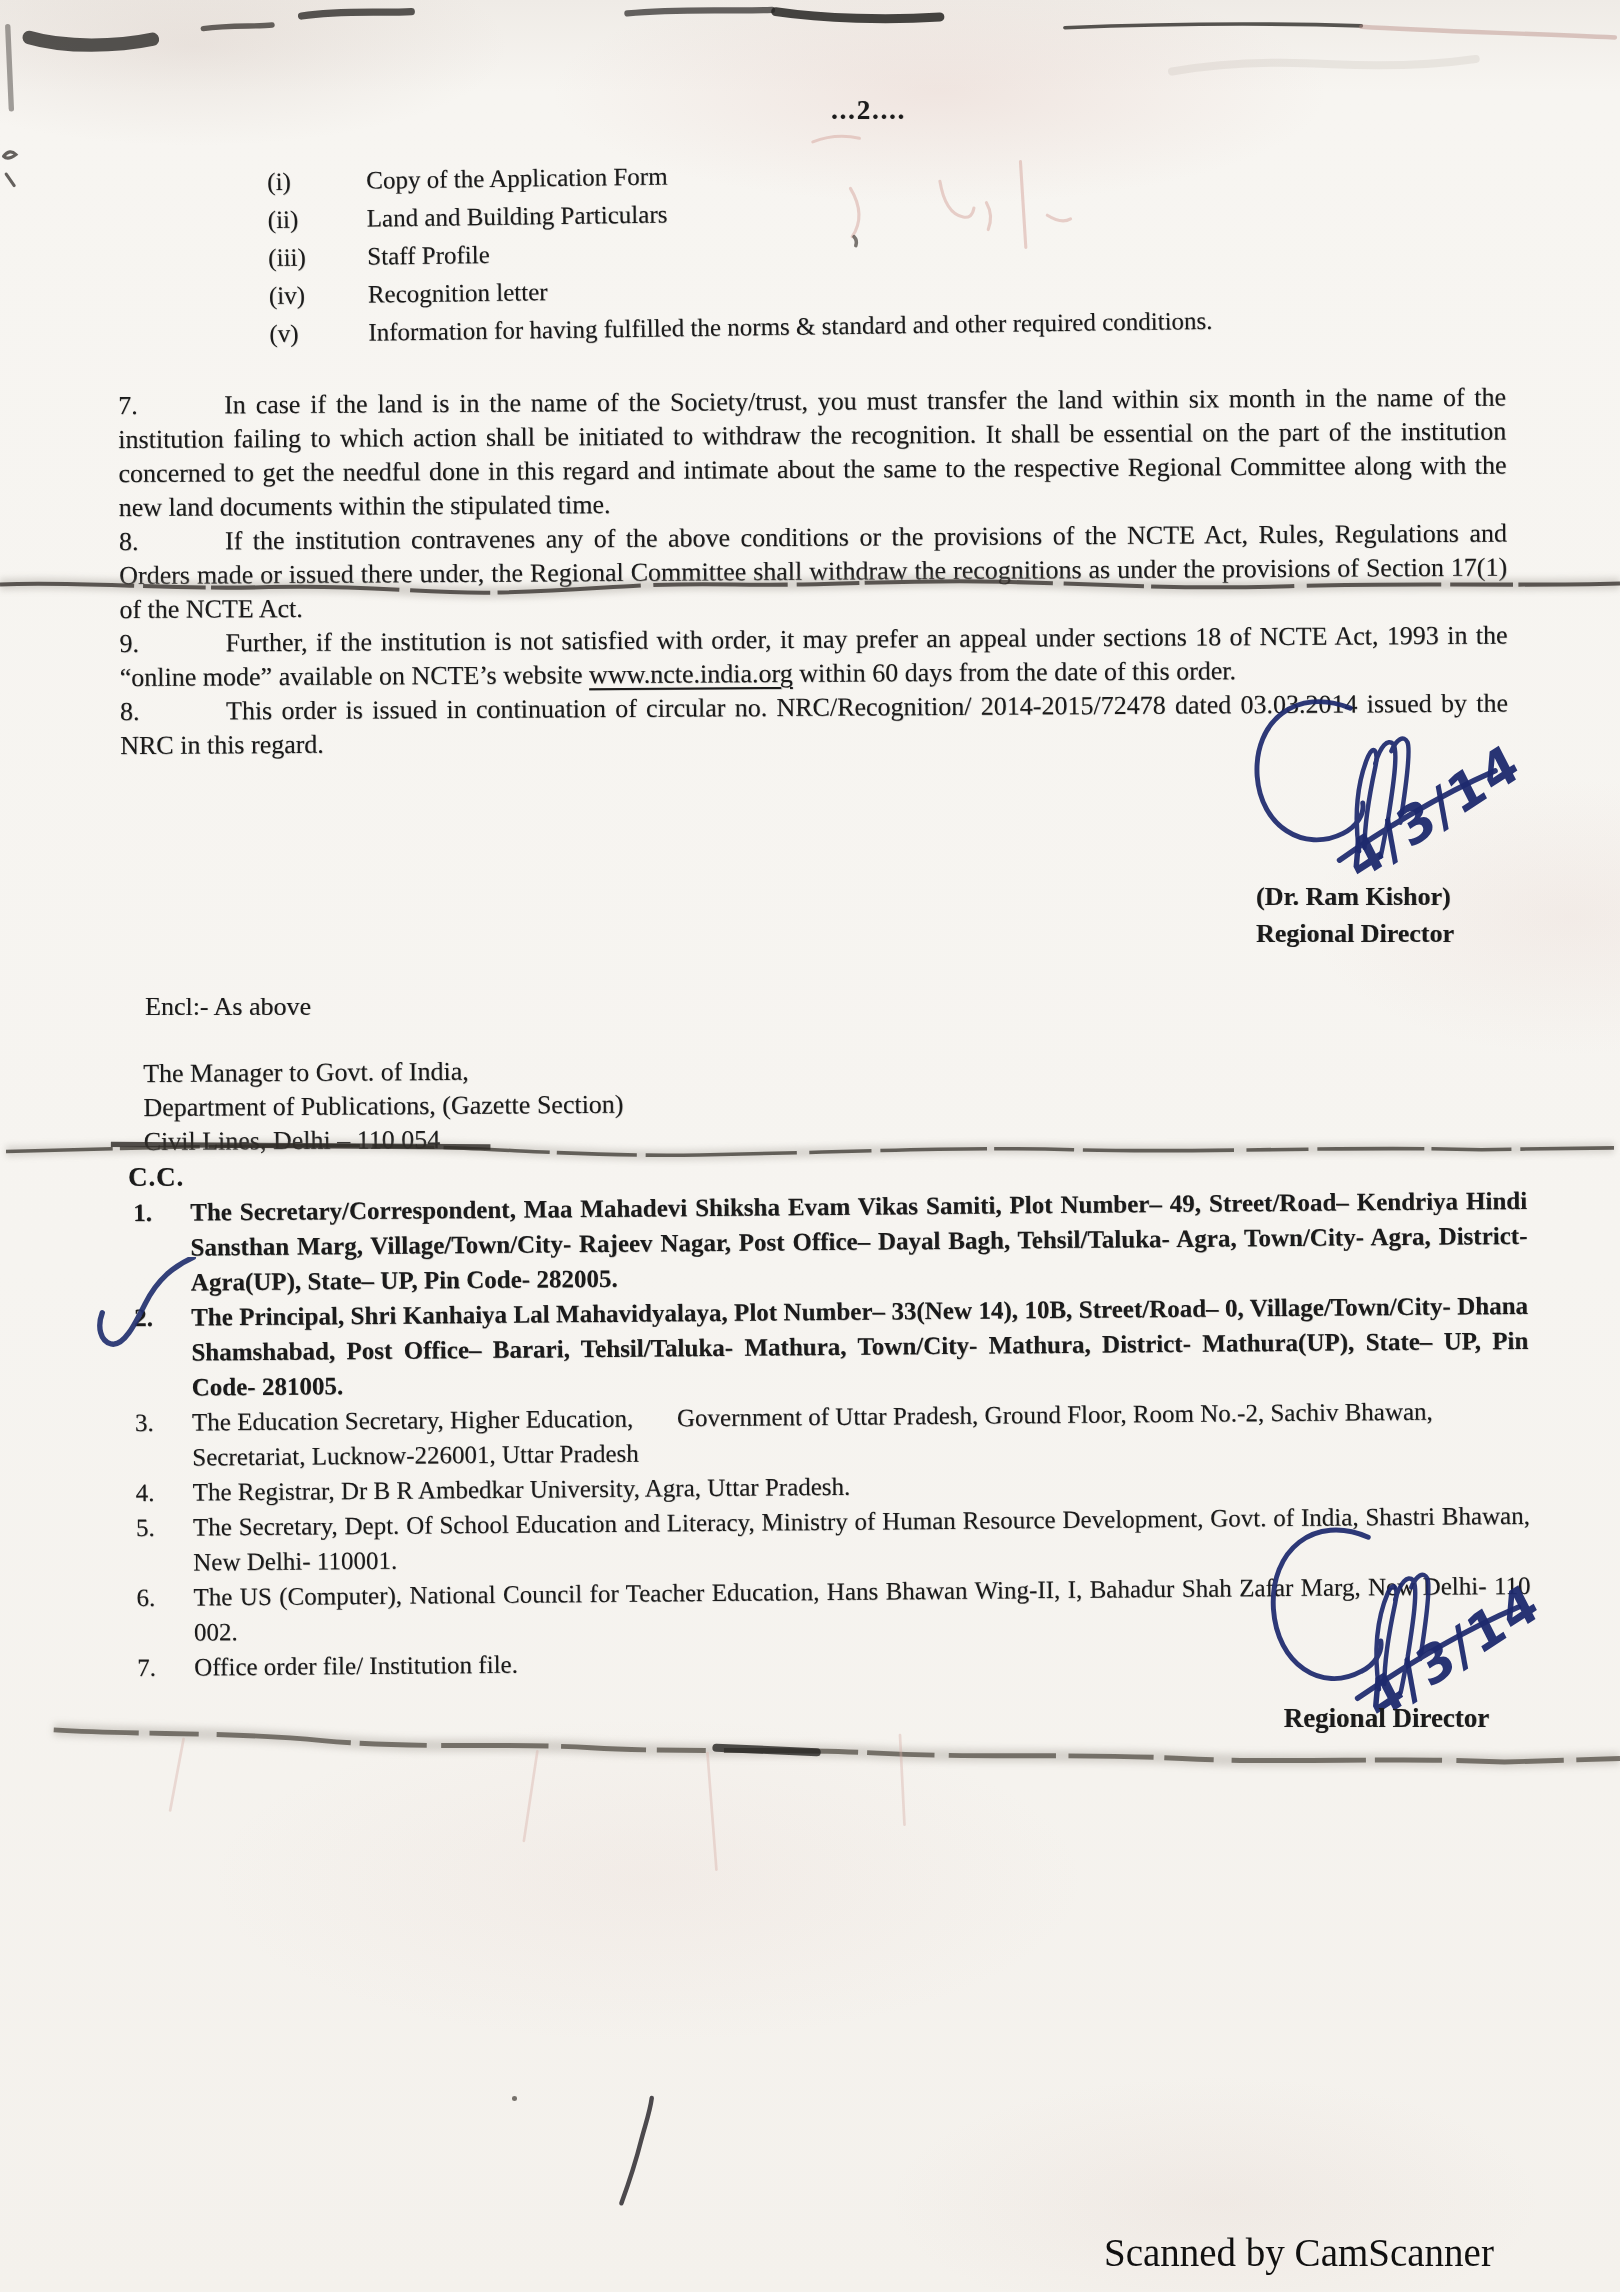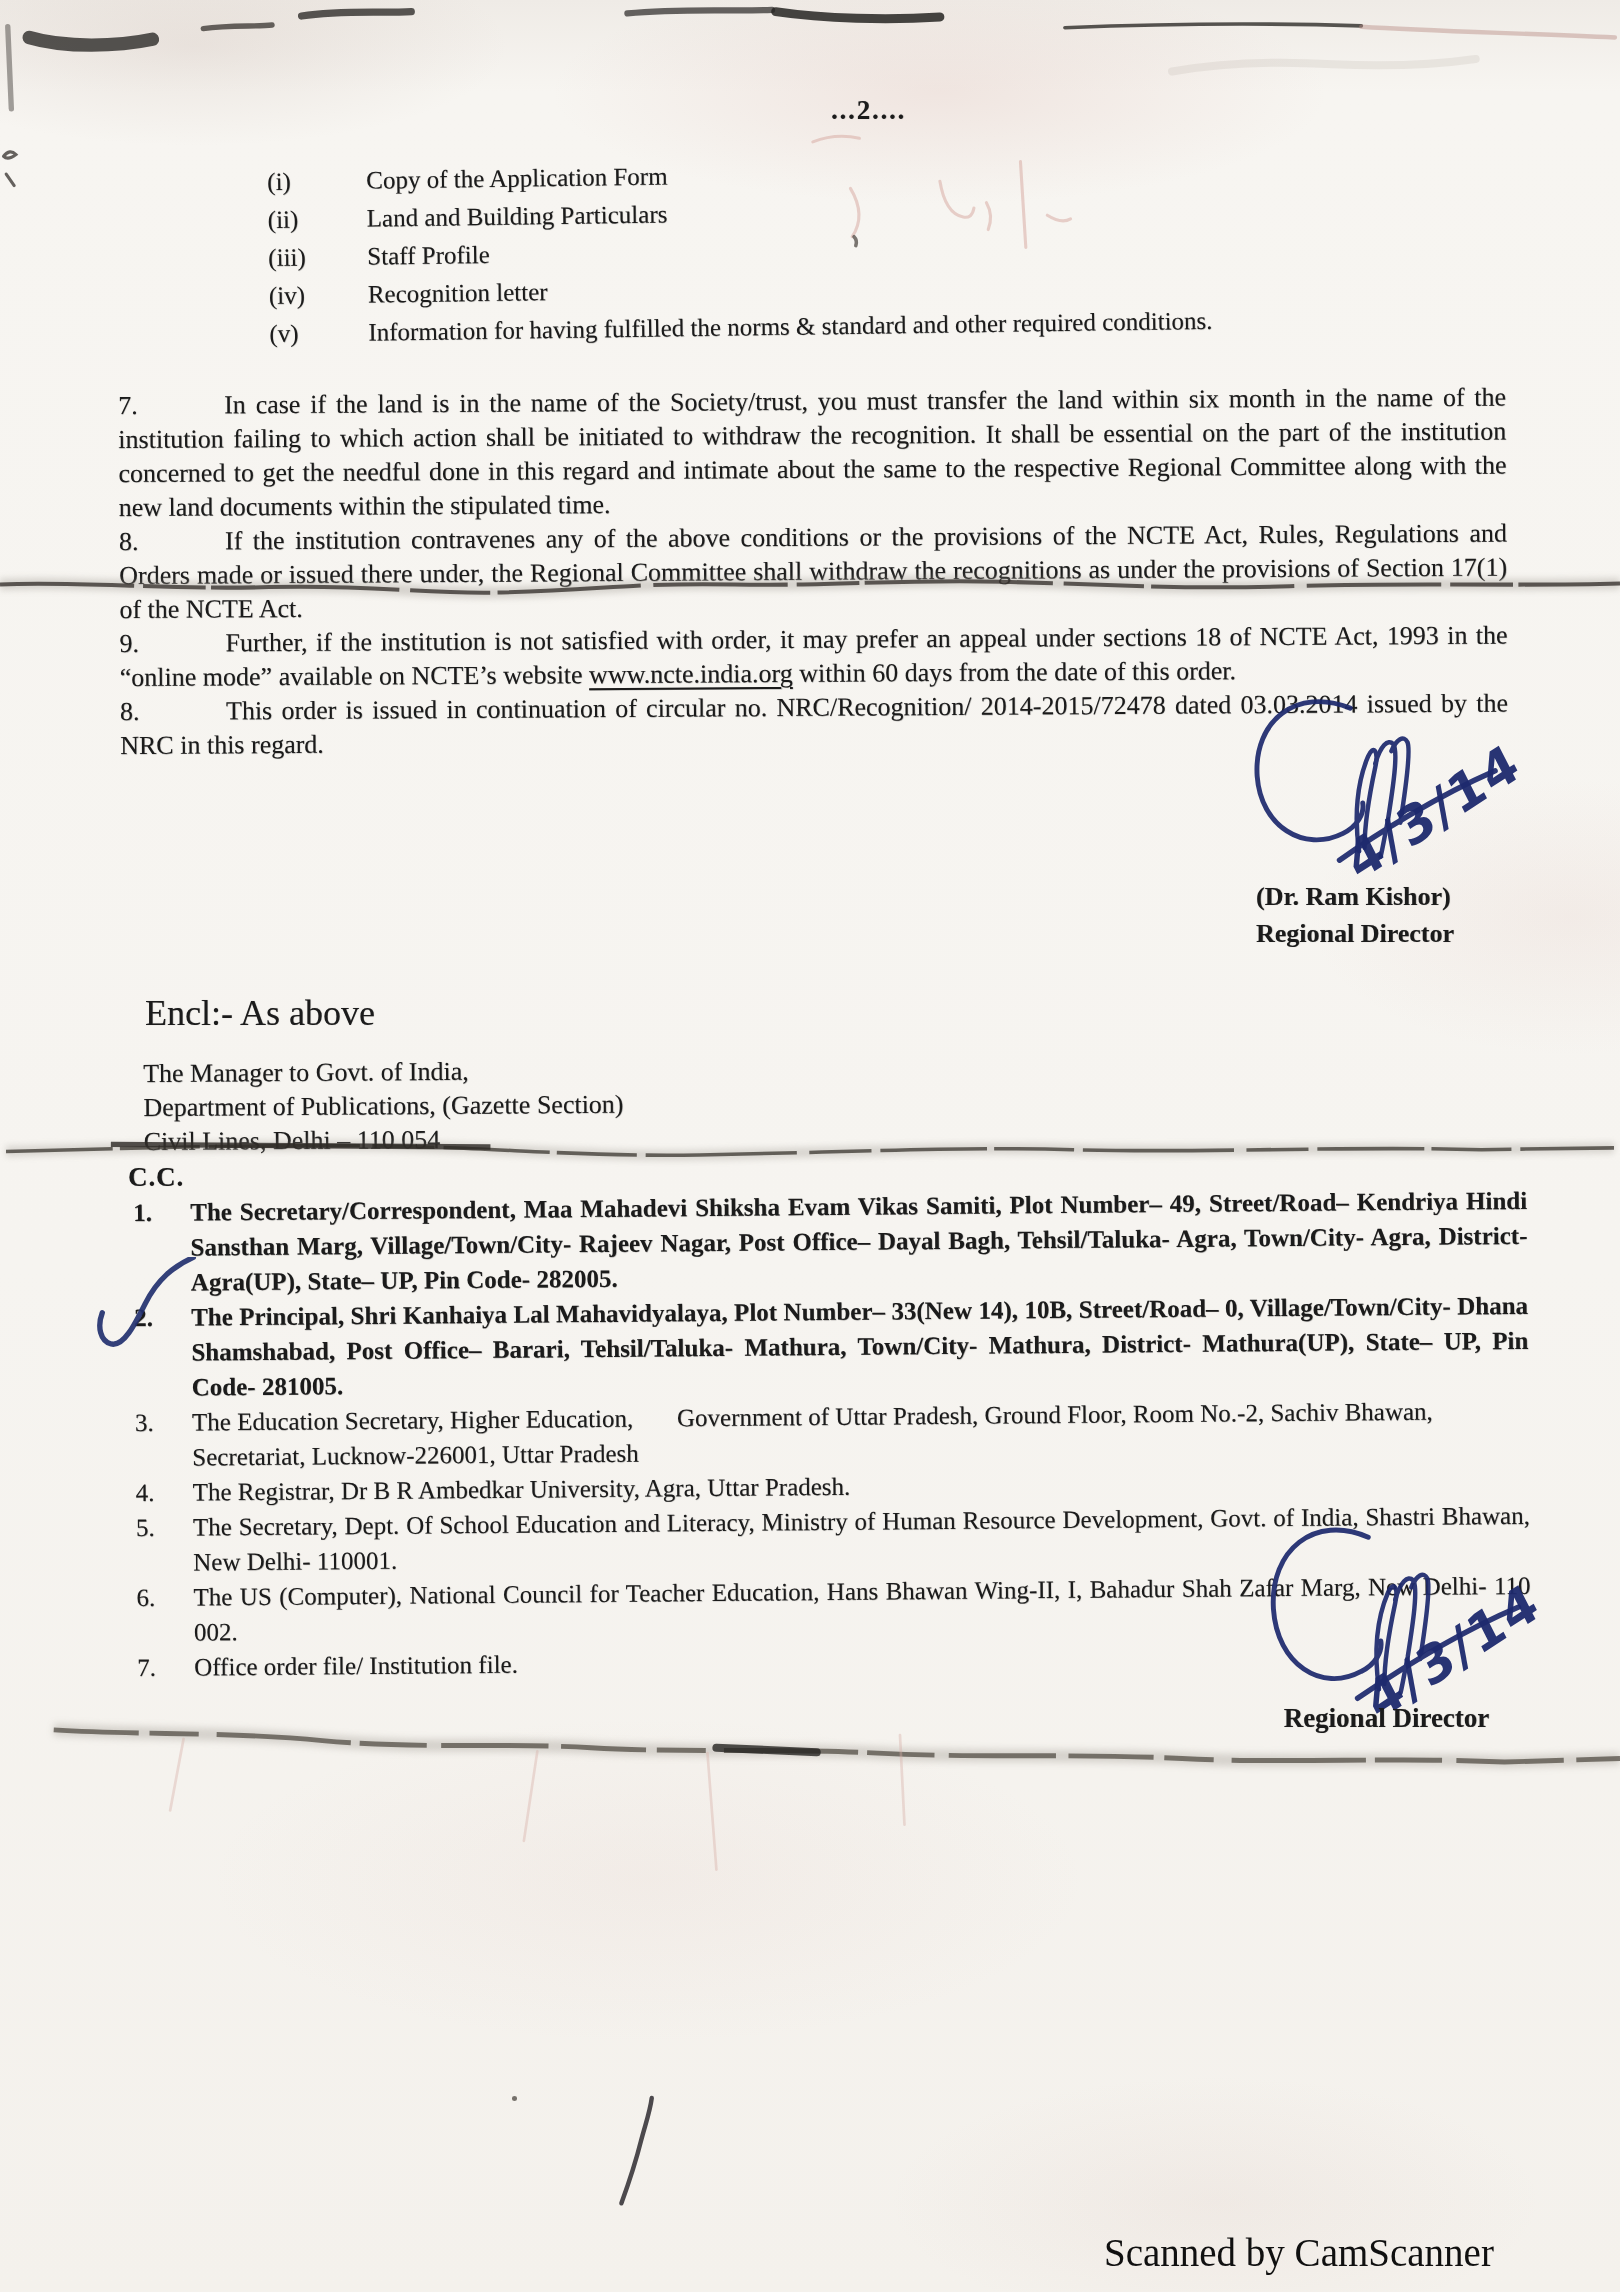--- a/index.html
+++ b/index.html
@@ -26,21 +26,21 @@
   
   .paras{left:118px;top:389px;width:1388px;transform:rotate(-0.35deg);transform-origin:0 0;
          font-size:26px;line-height:34px;}
   .para{text-align:justify;margin:0;}
   .pnum{display:inline-block;width:106px;}
   .weblink{text-decoration:underline;text-decoration-thickness:1.8px;text-underline-offset:4.5px;}
   
   .signame{width:269px;font-size:26px;font-weight:bold;line-height:37px;}
   .sigtitle2{width:269px;text-align:center;font-size:27px;font-weight:bold;}
   
-  .enclnote{left:145px;top:992px;font-size:36px;}
+  .enclnote{left:145px;top:992px;font-size:26px;}
   .addr{left:143px;top:1057px;font-size:26px;line-height:34px;transform:rotate(-0.4deg);transform-origin:0 0;}
   .cclabel{left:128px;top:1162px;font-size:27px;font-weight:bold;letter-spacing:0.9px;}
   .cclist{left:133px;top:1195px;width:1394px;transform:rotate(-0.5deg);transform-origin:0 0;
           font-size:25px;line-height:35px;}
   .cc-item{display:flex;}
   .cc-num{flex:0 0 57px;}
   .cc-text{flex:1;text-align:justify;}
   .cc-text.gap{white-space:pre-wrap;text-align:left;}
   .camscan{left:1104px;top:2230px;font-size:39px;color:#101010;font-family:"Liberation Serif",serif;}
   .dot{border-radius:50%;background:#55504a;opacity:.8;}

